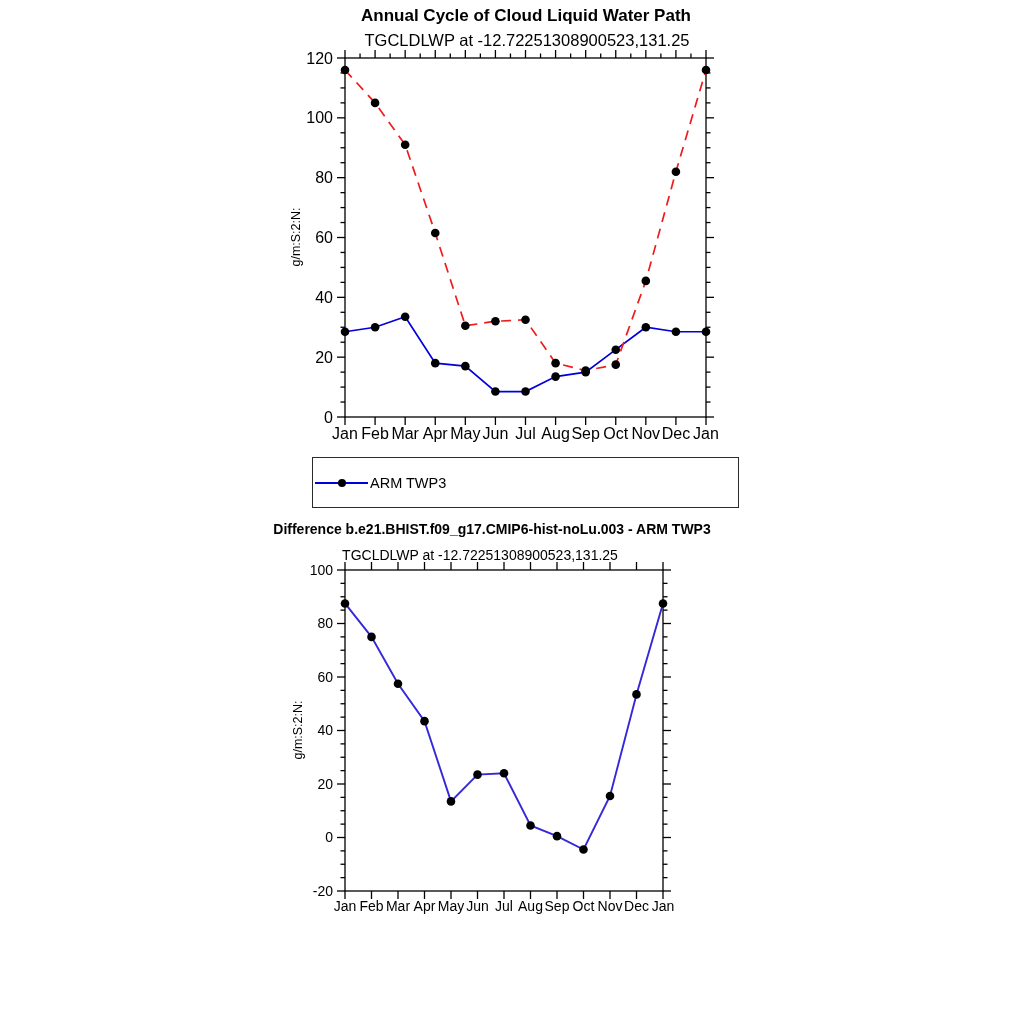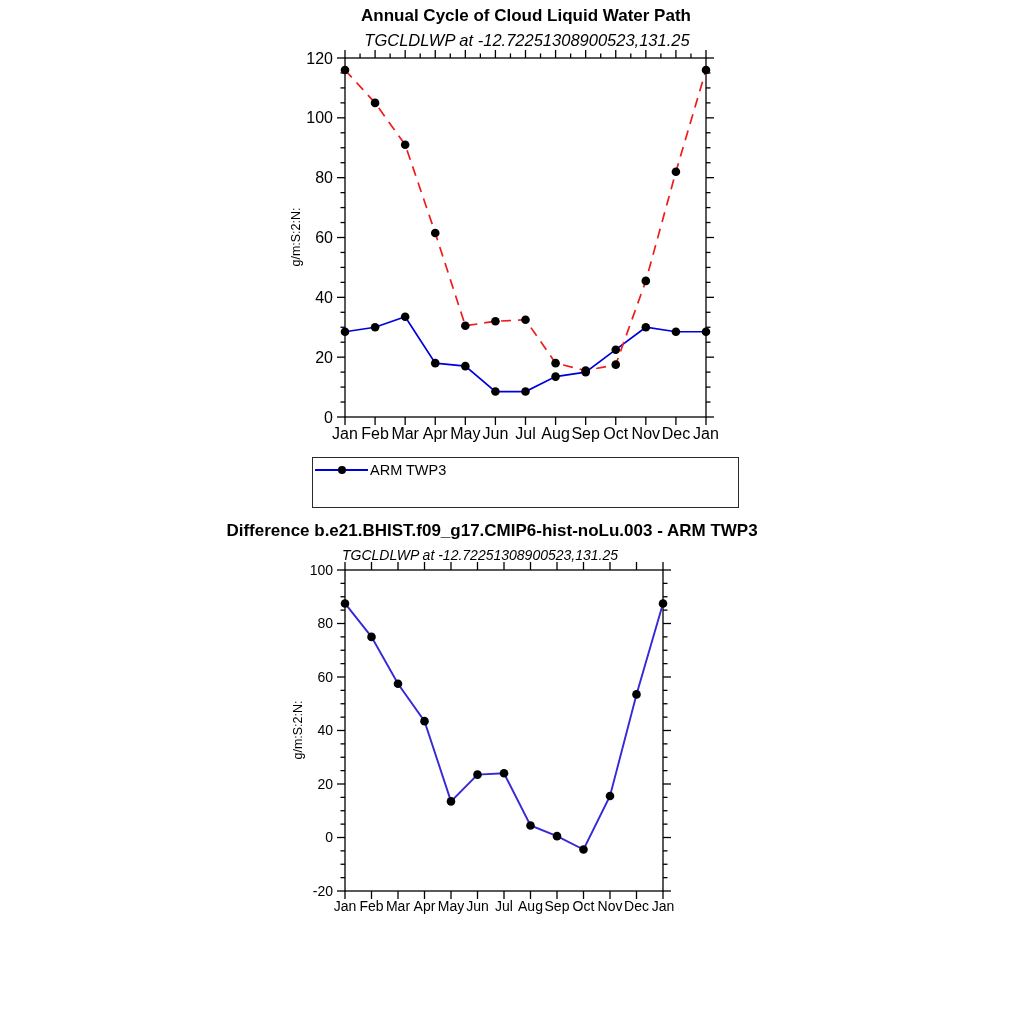--- a/index.html
+++ b/index.html
@@ -1,30 +1,30 @@
 <!DOCTYPE html>
 <html><head>
 <meta charset="utf-8">
 <style>
   html,body{margin:0;padding:0;background:#ffffff;}
   .page{position:relative;width:1024px;height:1024px;background:#ffffff;overflow:hidden;
         font-family:"Liberation Sans",sans-serif;color:#000;}
   .plots-svg{position:absolute;left:0;top:0;}
   svg text{font-family:"Liberation Sans",sans-serif;fill:#000;stroke:none;}
   .ctitle{position:absolute;transform:translateX(-50%);white-space:nowrap;font-weight:bold;}
-  .csub{position:absolute;transform:translateX(-50%);white-space:nowrap;font-weight:normal;font-style:italic;}
+  .csub{position:absolute;transform:translateX(-50%);white-space:nowrap;font-weight:normal;}
   .t1{left:526px;top:6px;font-size:17px;}
   .s1{left:527px;top:31px;font-size:16.5px;}
-  .t2{left:492px;top:521px;font-size:17px;}
+  .t2{left:492px;top:521px;font-size:14px;}
   .s2{left:480px;top:547px;font-size:14px;}
   .ylab{position:absolute;transform:translate(-50%,-50%) rotate(-90deg);white-space:nowrap;font-size:12.5px;}
   .yl1{left:296px;top:237px;}
   .yl2{left:298px;top:730px;}
   .legend{position:absolute;left:312px;top:457px;width:427px;height:51px;border:1px solid #2b2b2b;
-          box-sizing:border-box;display:flex;flex-direction:column;padding-left:2px;}
+          box-sizing:border-box;display:flex;flex-direction:column;justify-content:center;padding-left:2px;}
   .lrow{display:flex;align-items:center;height:24px;}
   .sample{position:relative;width:53px;height:16px;flex:0 0 auto;}
   .lline{position:absolute;left:0;right:0;top:50%;margin-top:-1px;border-top:2px solid #000;}
   .ldot{position:absolute;left:50%;top:50%;width:8px;height:8px;margin:-4px 0 0 -4px;border-radius:50%;background:#000;}
   .llabel{font-size:14.5px;margin-left:2px;white-space:nowrap;}
 </style>
 </head>
 <body>
 
 <div class="page">

